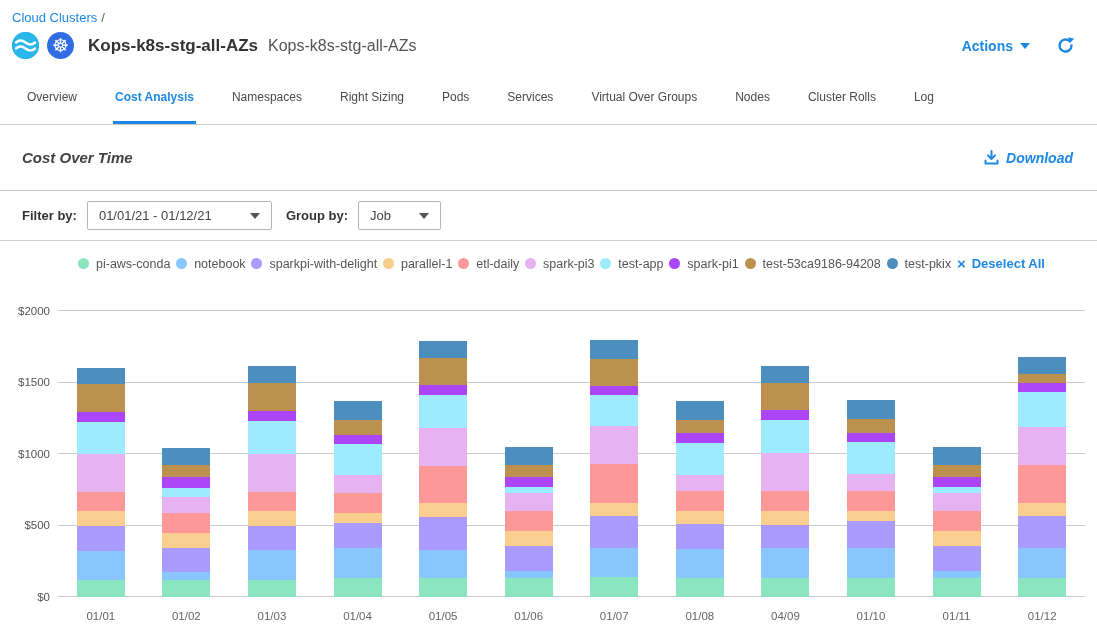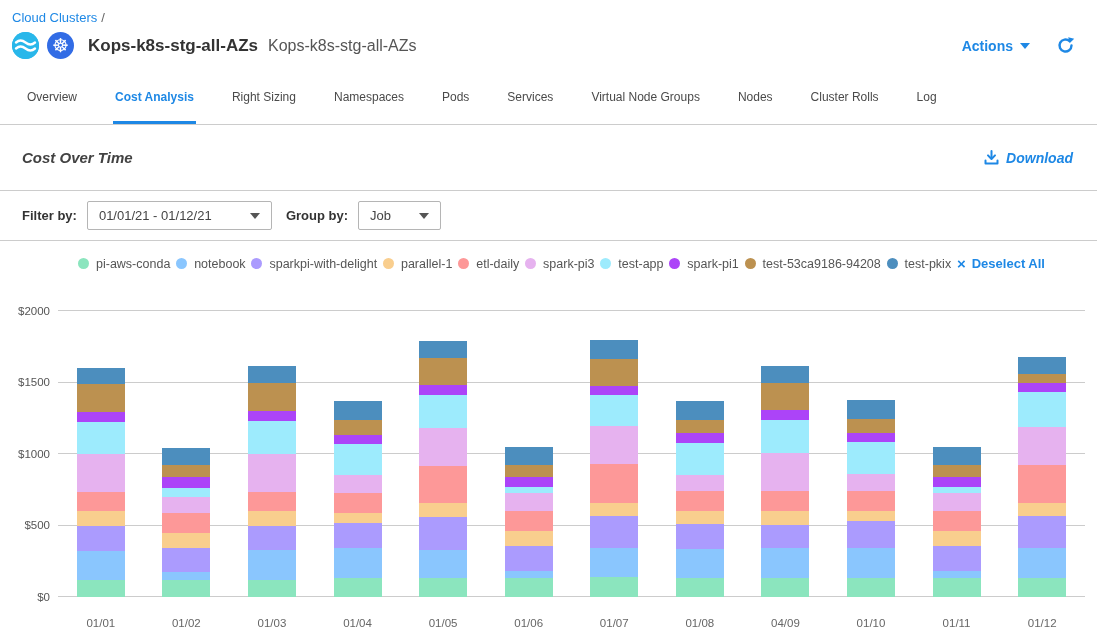--- a/index.html
+++ b/index.html
@@ -66,21 +66,21 @@
   .chart-section { padding-top:25px; }
   .plot { position:relative; margin:0 12px 0 58px; height:286px; }
   .gridline { position:absolute; left:0; right:0; height:1px; background:#ccc; }
   .gridline .ylab { position:absolute; left:-52px; width:44px; text-align:right;
                     top:50%; transform:translateY(-50%); font-size:11.5px; color:#555; background:#fff; }
   .bars { position:absolute; left:0; right:0; top:0; bottom:0; display:flex;
           align-items:flex-end; }
   .bar-cell { flex:1 1 0; display:flex; justify-content:center; align-items:flex-end; height:100%; }
   .bar { width:48px; display:flex; flex-direction:column-reverse; }
   .seg { width:100%; }
-  .x-axis { display:flex; margin:20px 12px 0 58px; }
+  .x-axis { display:flex; margin:13px 12px 0 58px; }
   .x-axis .xlab { flex:1 1 0; text-align:center; font-size:11.5px; color:#666; }
 </style>
 </head>
 <body>
 
 <div class="topbar">
   <div class="breadcrumb">
     <a>Cloud Clusters</a><span class="sep">/</span>
   </div>
   <div class="header-row">
@@ -105,25 +105,25 @@
           <polygon points="12.2,1.2 18.2,2.8 13.6,7.2" fill="#1e88e5"></polygon>
         </svg>
       </span>
     </span>
   </div>
 </div>
 
 <div class="tabs" id="tabs">
     <div class="tab">Overview</div>
     <div class="tab active">Cost Analysis</div>
+    <div class="tab">Namespaces</div>
     <div class="tab">Right Sizing</div>
-    <div class="tab">Namespaces</div>
     <div class="tab">Pods</div>
     <div class="tab">Services</div>
-    <div class="tab">Virtual Node Groups</div>
+    <div class="tab">Virtual Over Groups</div>
     <div class="tab">Nodes</div>
     <div class="tab">Cluster Rolls</div>
     <div class="tab">Log</div>
   </div>
 
 <div class="section-head">
   <span class="section-title">Cost Over Time</span>
   <span class="download">
     <svg width="15" height="15" viewBox="0 0 15 15">
       <path d="M7.5 1 v7.2" stroke="#1e88e5" stroke-width="2" fill="none" stroke-linecap="round"></path>

